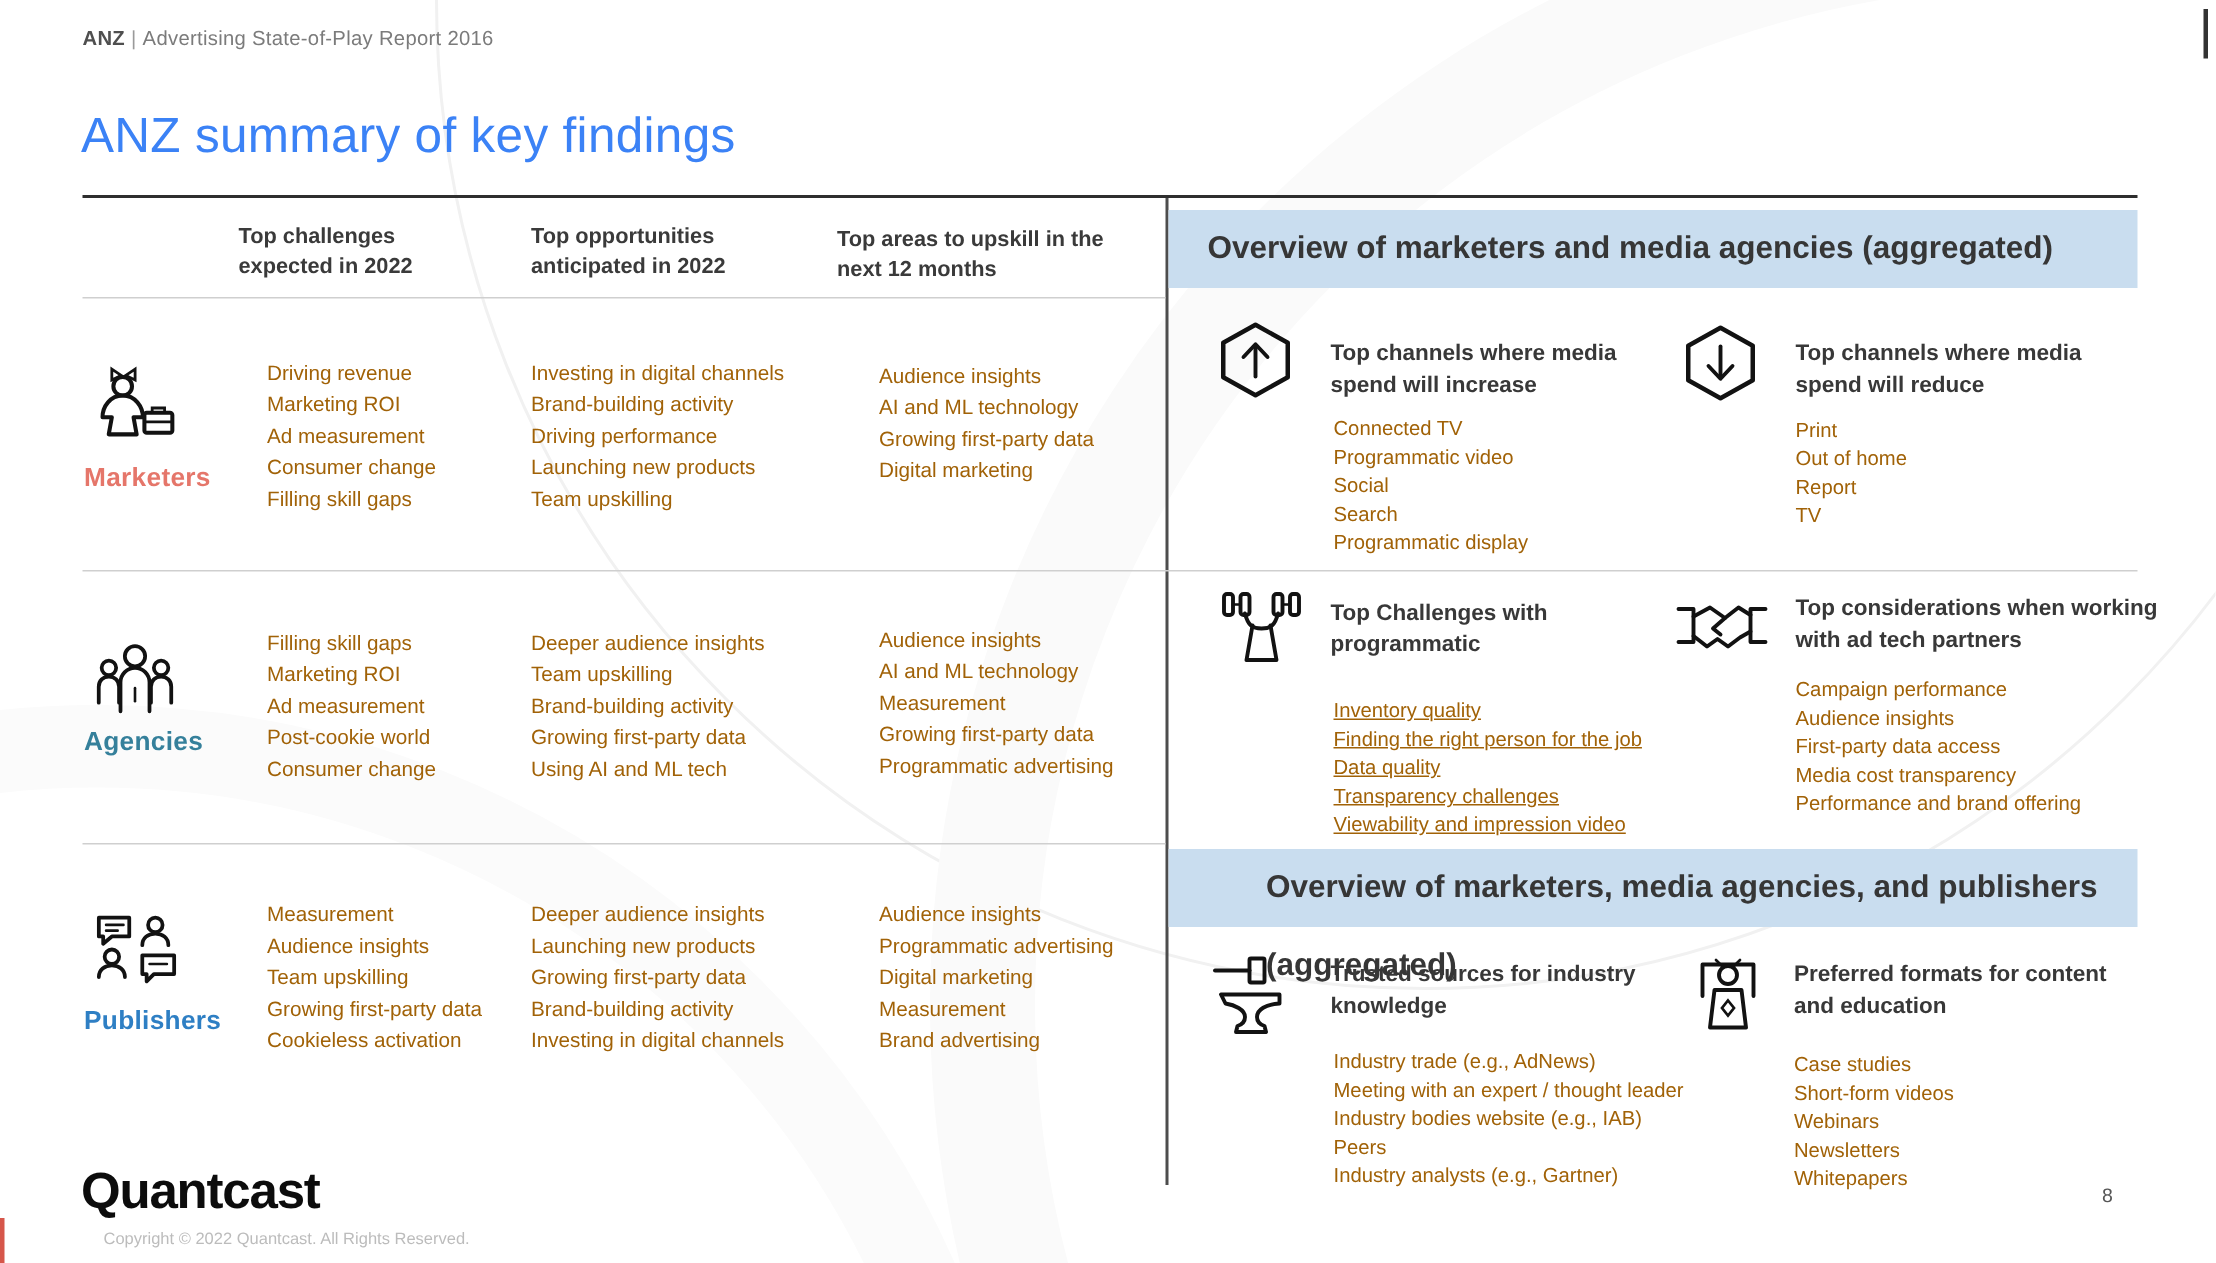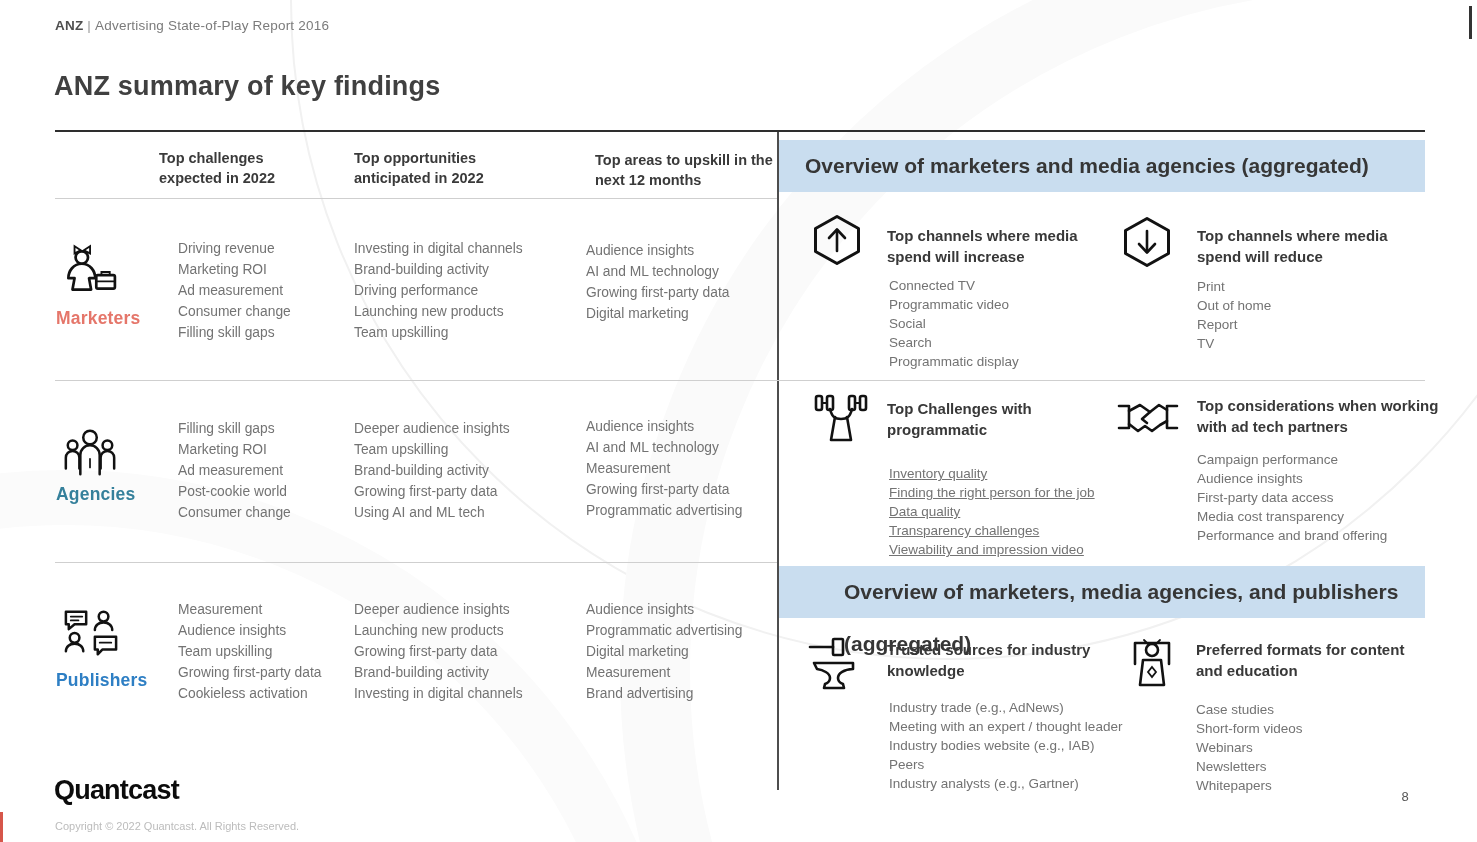--- a/index.html
+++ b/index.html
@@ -17,46 +17,46 @@
   .swirl1 { left:290px; top:-660px; width:1320px; height:1320px; border:2px solid #f1f1f1; }
   .swirl2 { left:620px; top:-80px; width:1500px; height:1500px; border:70px solid #fafafa; }
   .swirl3 { left:-560px; top:470px; width:1250px; height:1250px; border:55px solid #fbfbfb; }
 
   .layer { position:absolute; inset:0; z-index:1; }
 
   
   .report-header { position:absolute; left:55px; top:18px; font-size:13.5px; color:#7b7b7b; letter-spacing:.2px; }
   .report-header .brand { font-weight:bold; color:#4f4f4f; }
   .report-header .sep { color:#9a9a9a; padding:0 4px; }
-  .page-title { position:absolute; left:54px; top:71px; font-size:27px; font-weight:bold; color:#404040; letter-spacing:.2px; }
+  .page-title { position:absolute; left:54px; top:71px; font-size:33px; font-weight:normal; color:#3b82f6; letter-spacing:.2px; }
 
   
   .matrix { position:absolute; left:55px; top:130px; width:1370px; height:658px; border-top:2.5px solid #2e2e2e; }
   .divider-v { position:absolute; left:722px; top:0; width:1.5px; height:658px; background:#4d4d4d; }
   .hline { position:absolute; height:1px; background:#cfcfcf; }
   .hdr-underline { left:0; top:66px; width:722px; }
   .sep-full { left:0; top:248px; width:1370px; }
   .sep-left { left:0; top:430px; width:722px; }
 
   .col-hdr { position:absolute; font-size:14.5px; font-weight:bold; color:#3a3a3a; line-height:20px; }
   .ch1 { left:104px; top:16px; width:150px; }
   .ch2 { left:299px; top:16px; width:175px; }
-  .ch3 { left:540px; top:18px; width:180px; }
+  .ch3 { left:503px; top:18px; width:180px; }
 
   .icon-box { position:absolute; }
   .icon-box svg { width:100%; height:100%; }
   .s { fill:none; stroke:#121212; stroke-width:2.6; stroke-linejoin:round; stroke-linecap:round; }
   .s2 { fill:none; stroke:#121212; stroke-width:1.8; stroke-linecap:round; }
 
   .group-label { position:absolute; font-size:17.5px; font-weight:bold; letter-spacing:.2px; }
   .label-marketers { color:#e5766a; }
   .label-agencies { color:#35809b; }
   .label-publishers { color:#2e7fc4; }
 
-  ul.list { position:absolute; list-style:none; font-size:13.8px; color:#737373; }
+  ul.list { position:absolute; list-style:none; font-size:13.8px; color:#a16207; }
   ul.list-left  { line-height:21px; }
   ul.list-right { line-height:19px; font-size:13.5px; }
 
   .r1-icon { left:3px;  top:110px; width:60px; height:60px; }
   .r1-label{ left:1px;  top:176px; }
   .r1-c1 { left:123px; top:106px; width:175px; }
   .r1-c2 { left:299px; top:106px; width:225px; }
   .r1-c3 { left:531px; top:108px; width:200px; }
 
   .r2-icon { left:6px;  top:291px; width:58px; height:58px; }
@@ -90,22 +90,22 @@
   .s3-title{ left:1142px; top:264px; width:250px; }
   .s3-list { left:1142px; top:318px; }
   .s4-icon { left:753px;  top:504px; width:56px; height:54px; }
   .s4-title{ left:832px;  top:508px; width:210px; }
   .s4-list { left:834px;  top:566px; }
   .s5-icon { left:1072px; top:503px; width:50px; height:54px; }
   .s5-title{ left:1141px; top:508px; width:215px; }
   .s5-list { left:1141px; top:568px; }
 
   
-  .logo { position:absolute; left:54px; top:775px; font-size:27px; font-weight:bold; color:#0c0c0c; letter-spacing:-0.8px; }
-  .copyright { position:absolute; left:55px; top:820px; font-size:11px; color:#bcbcbc; }
+  .logo { position:absolute; left:54px; top:775px; font-size:34px; font-weight:bold; color:#0c0c0c; letter-spacing:-0.8px; }
+  .copyright { position:absolute; left:69px; top:820px; font-size:11px; color:#bcbcbc; }
   .page-number { position:absolute; left:1390px; top:789px; width:30px; text-align:center; font-size:13px; color:#565656; }
 
   .edge-top-right { position:absolute; right:5px; top:6px; width:3px; height:33px; background:#333; }
   .edge-bottom-left { position:absolute; left:0; bottom:0; width:3px; height:30px; background:#d6564a; }
 </style>
 </head>
 <body>
 
 <div class="page">
   <div class="swirl swirl1"></div>

